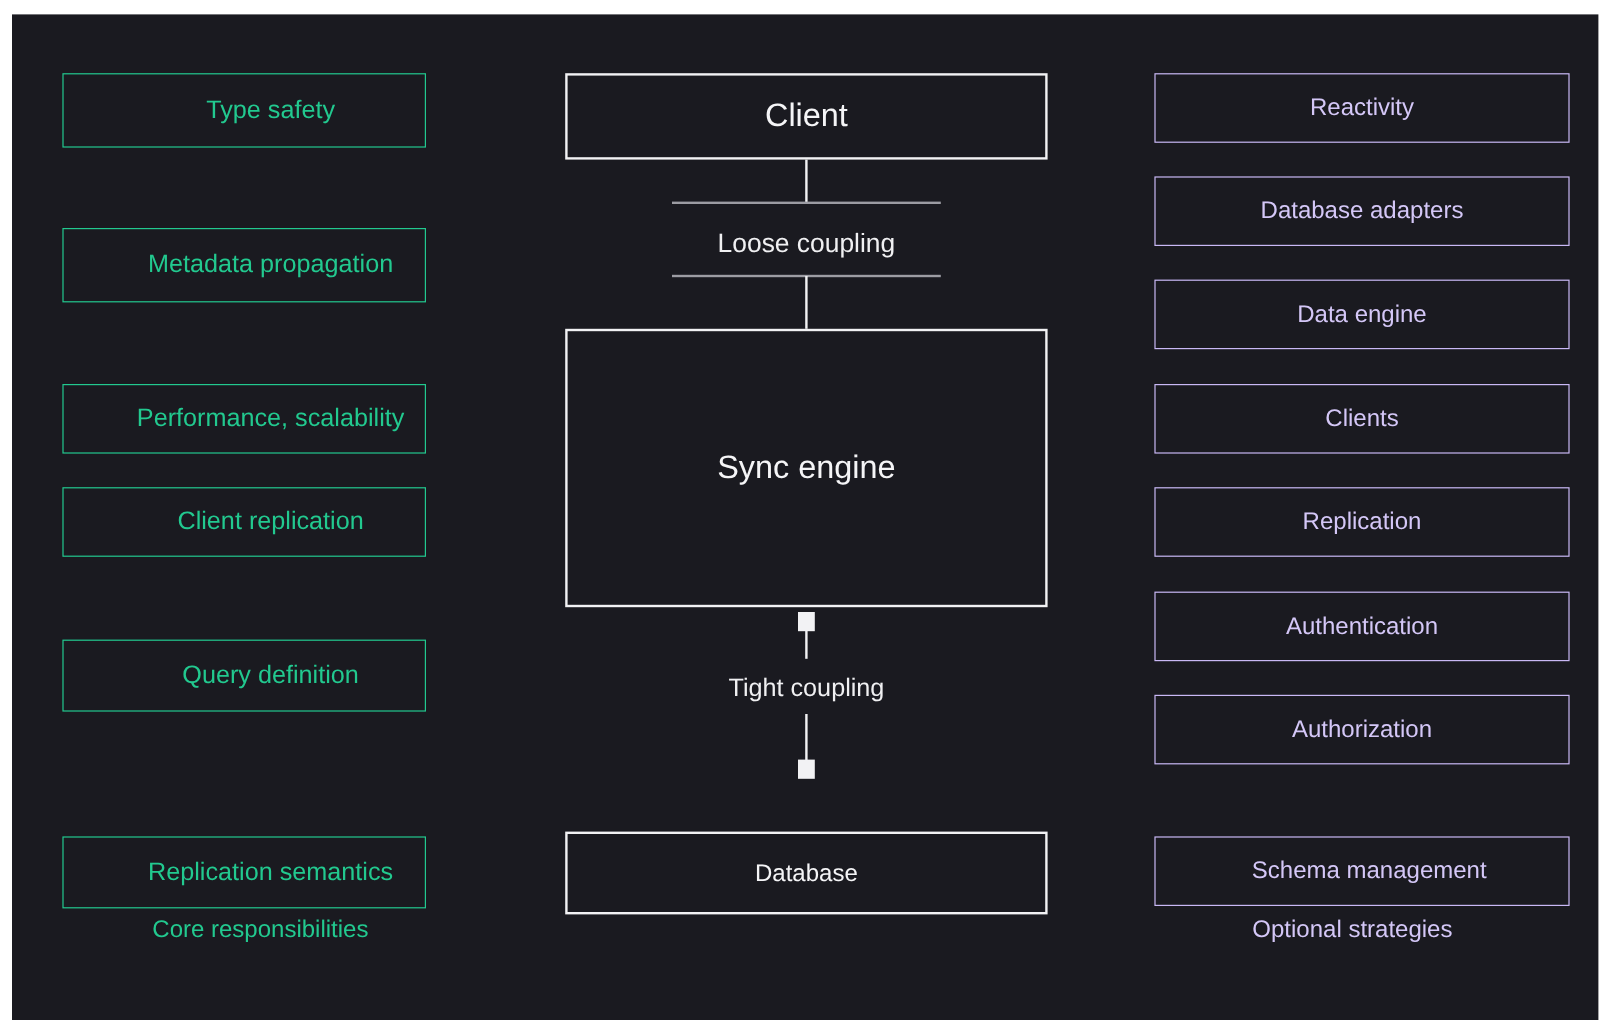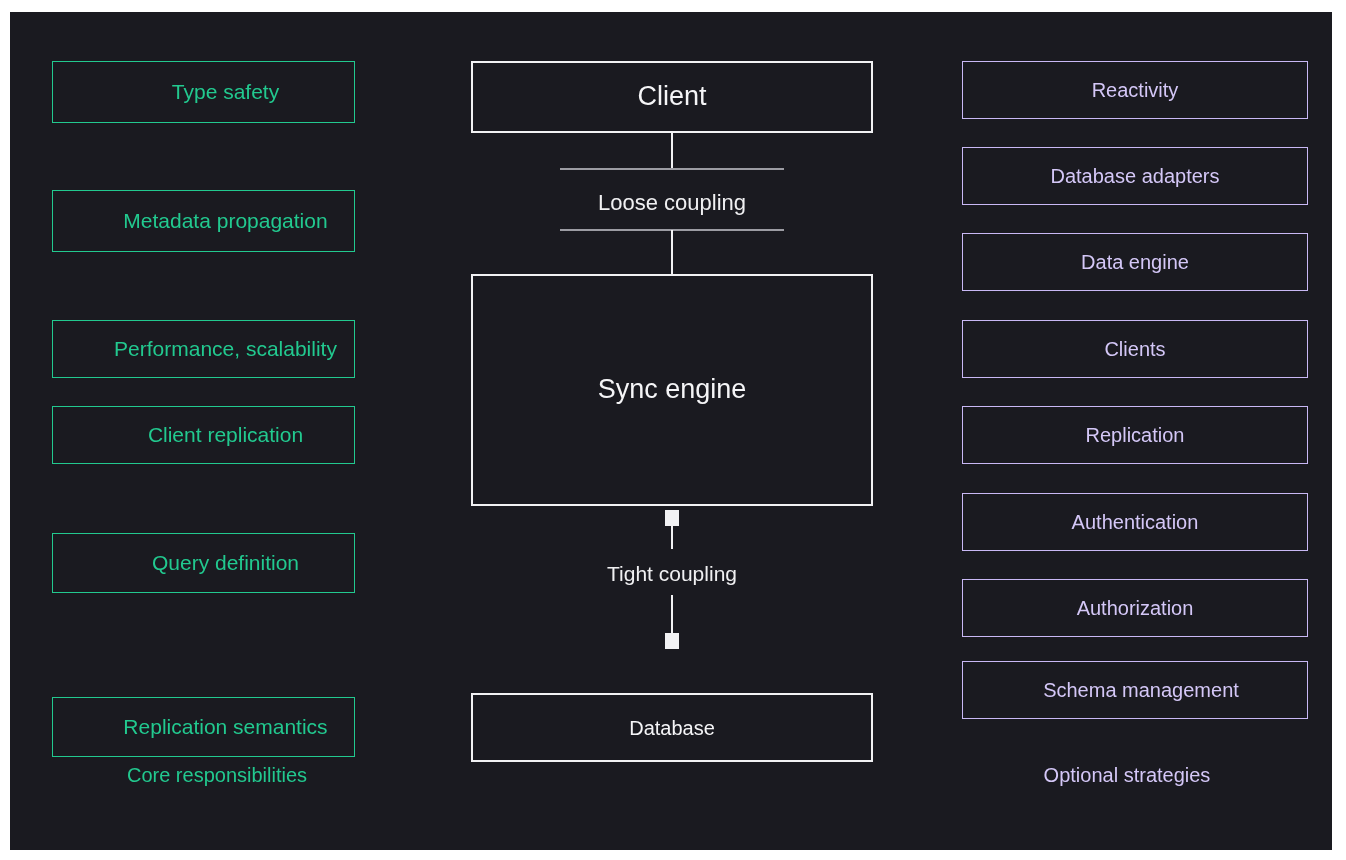--- a/index.html
+++ b/index.html
@@ -195,19 +195,19 @@
     </div>
     <div class="node" style="top:394px;height:58px;">
       <span>Replication</span>
     </div>
     <div class="node" style="top:481px;height:58px;">
       <span>Authentication</span>
     </div>
     <div class="node" style="top:567px;height:58px;">
       <span>Authorization</span>
     </div>
-    <div class="node" style="top:649px;height:58px;padding-left:12px;">
+    <div class="node" style="top:685px;height:58px;padding-left:12px;">
       <span>Schema management</span>
     </div>
     <div class="caption-right">Optional strategies</div>
   </div>
 
 </div>
 
 </body></html>

